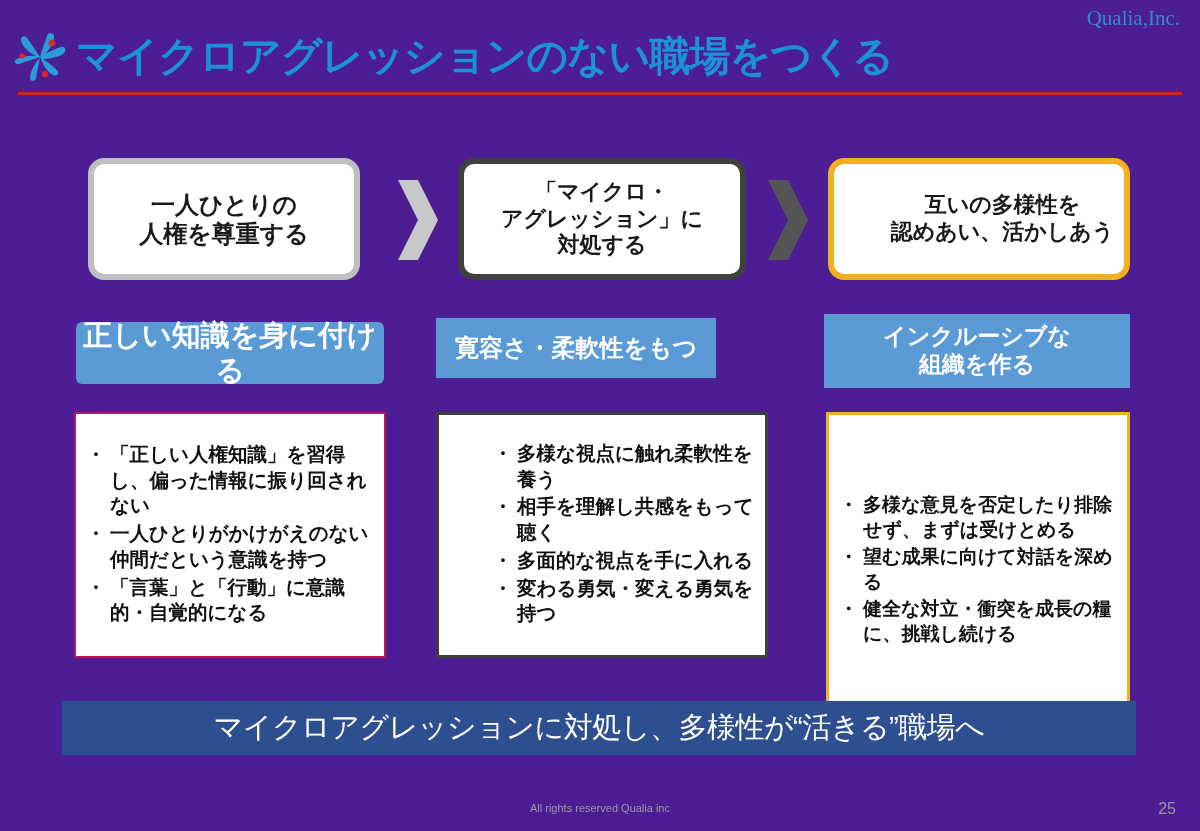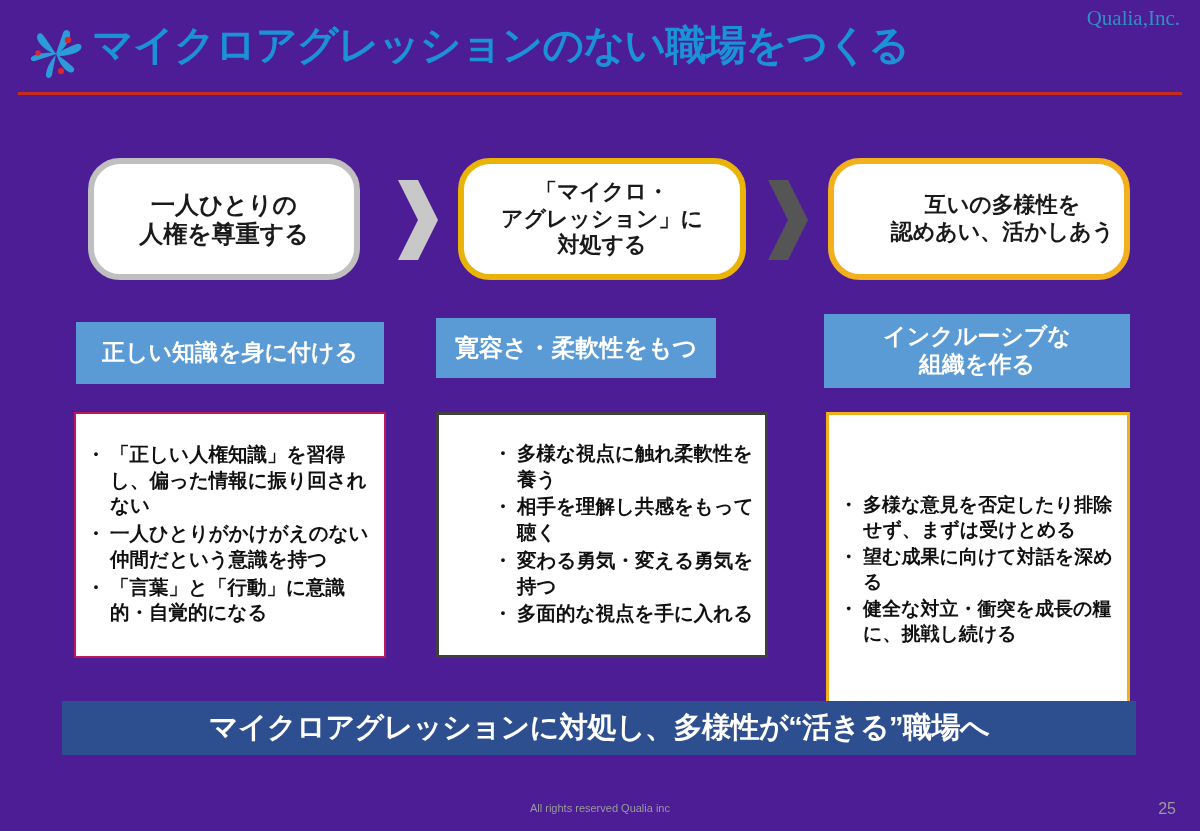--- a/index.html
+++ b/index.html
@@ -32,22 +32,21 @@
   }
 
   
   .title-row {
     position: absolute;
     left: 0;
     top: 26px;
     width: 1048px;
     height: 62px;
     display: flex;
-    align-items: flex-start;
-    padding-left: 16px;
+    align-items: center;
   }
   .burst {
     width: 58px;
     height: 56px;
     margin-left: 12px;
     flex: 0 0 auto;
   }
   .title-text {
     font-size: 41px;
     font-weight: bold;
@@ -63,39 +62,39 @@
     left: 18px;
     top: 92px;
     width: 1164px;
     height: 3px;
     background: #c52b1f;
   }
 
   
   .pill {
     position: absolute;
-    border-radius: 32px;
+    border-radius: 16px;
     background: #ffffff;
     display: flex;
     align-items: center;
     justify-content: center;
     text-align: center;
     font-weight: bold;
     color: #1a1a1a;
   }
   .pill .pill-label { line-height: 1.22; }
 
   #pill-1 {
     left: 88px; top: 158px; width: 272px; height: 122px;
     border: 6px solid #bfbfbf;
     font-size: 24px;
   }
   #pill-2 {
     left: 458px; top: 158px; width: 288px; height: 122px;
-    border: 6px solid #eab308;
+    border: 6px solid #404040;
     font-size: 22px;
   }
   #pill-3 {
     left: 828px; top: 158px; width: 302px; height: 122px;
     border: 6px solid #f2b01e;
     font-size: 22px;
     padding-left: 47px;
   }
 
   
@@ -108,21 +107,21 @@
     position: absolute;
     background: #5b9bd5;
     color: #ffffff;
     font-weight: bold;
     display: flex;
     align-items: center;
     justify-content: center;
     text-align: center;
     line-height: 1.2;
   }
-  #cap-1 { left: 76px; top: 322px; width: 308px; height: 62px; font-size: 23px; }
+  #cap-1 { left: 76px; top: 322px; width: 308px; height: 62px; font-size: 29px; border-radius: 6px; }
   #cap-2 { left: 436px; top: 318px; width: 280px; height: 60px; font-size: 24px; }
   #cap-3 { left: 824px; top: 314px; width: 306px; height: 74px; font-size: 23px; }
 
   
   .lbox {
     position: absolute;
     background: #ffffff;
     display: flex;
     flex-direction: column;
     justify-content: center;
@@ -150,21 +149,21 @@
   #lbox-2 .bullets li { font-size: 19.5px; }
   #lbox-3 .bullets li { font-size: 19px; }
 
   
   #banner {
     position: absolute;
     left: 62px; top: 701px; width: 1074px; height: 54px;
     background: #2e4f8f;
     color: #ffffff;
     font-size: 29px;
-    font-weight: bold;
+    font-weight: normal;
     display: flex;
     align-items: center;
     justify-content: center;
     letter-spacing: -0.5px;
     white-space: nowrap;
   }
 
   
   #footer-copy {
     position: absolute;
@@ -255,22 +254,22 @@
       <li>「正しい人権知識」を習得し、偏った情報に振り回されない</li>
       <li>一人ひとりがかけがえのない仲間だという意識を持つ</li>
       <li>「言葉」と「行動」に意識的・自覚的になる</li>
     </ul>
   </div>
 
   <div class="lbox" id="lbox-2">
     <ul class="bullets">
       <li>多様な視点に触れ柔軟性を養う</li>
       <li>相手を理解し共感をもって聴く</li>
+      <li>多面的な視点を手に入れる</li>
       <li>変わる勇気・変える勇気を持つ</li>
-      <li>多面的な視点を手に入れる</li>
     </ul>
   </div>
 
   <div class="lbox" id="lbox-3">
     <ul class="bullets">
       <li>多様な意見を否定したり排除せず、まずは受けとめる</li>
       <li>望む成果に向けて対話を深める</li>
       <li>健全な対立・衝突を成長の糧に、挑戦し続ける</li>
     </ul>
   </div>

